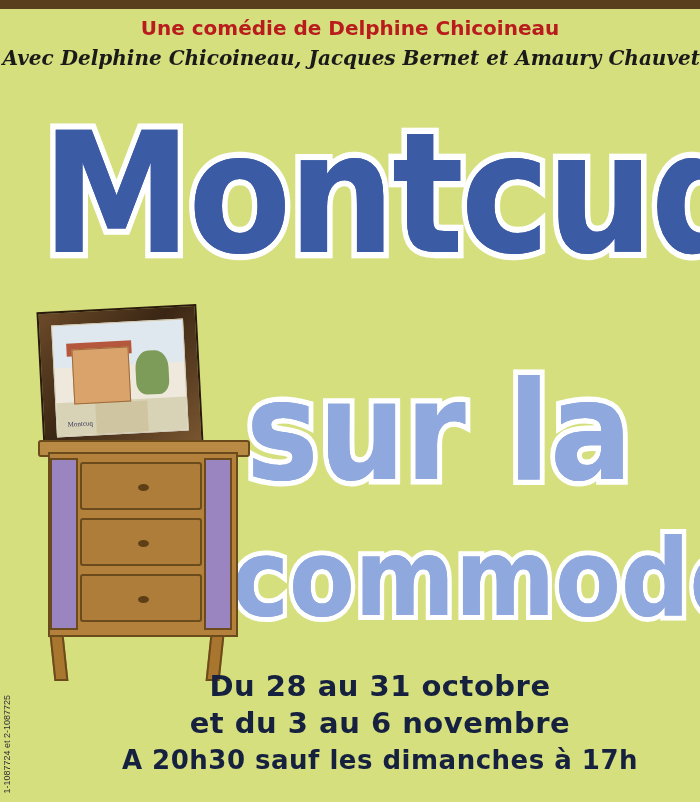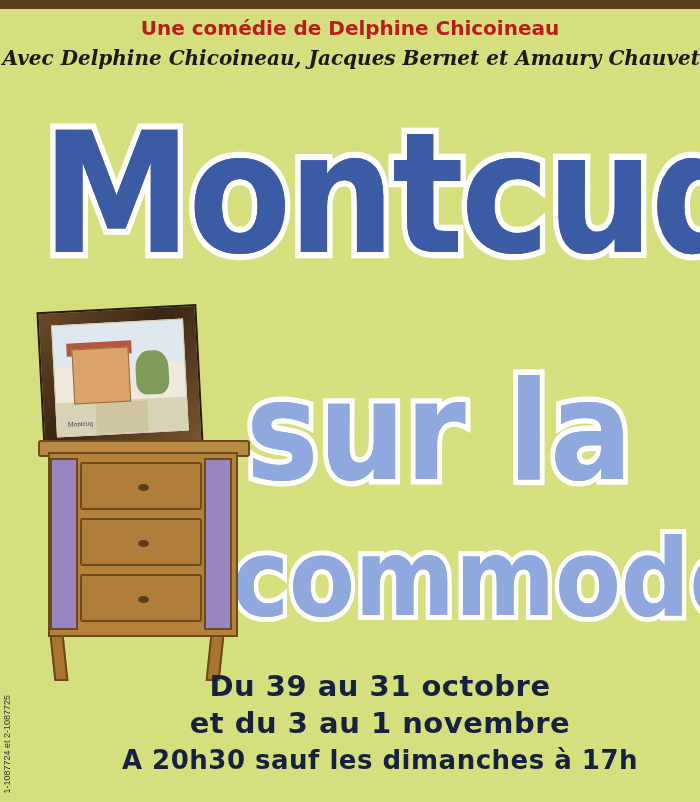--- a/index.html
+++ b/index.html
@@ -351,20 +351,20 @@
     </div>
     <div class="drawer d3">
       <div class="knob"></div>
     </div>
 
     <div class="leg l1"></div>
     <div class="leg l2"></div>
   </div>
 
   <div class="dates">
-    <div class="date-line">Du 39 au 31 octobre</div>
-    <div class="date-line">et du 3 au 1 novembre</div>
+    <div class="date-line">Du 28 au 31 octobre</div>
+    <div class="date-line">et du 3 au 6 novembre</div>
     <div class="date-line small">A 20h30 sauf les dimanches à 17h</div>
   </div>
 
   <div class="side-code">1-1087724 et 2-1087725</div>
 
 </div>
 
 </body></html>

